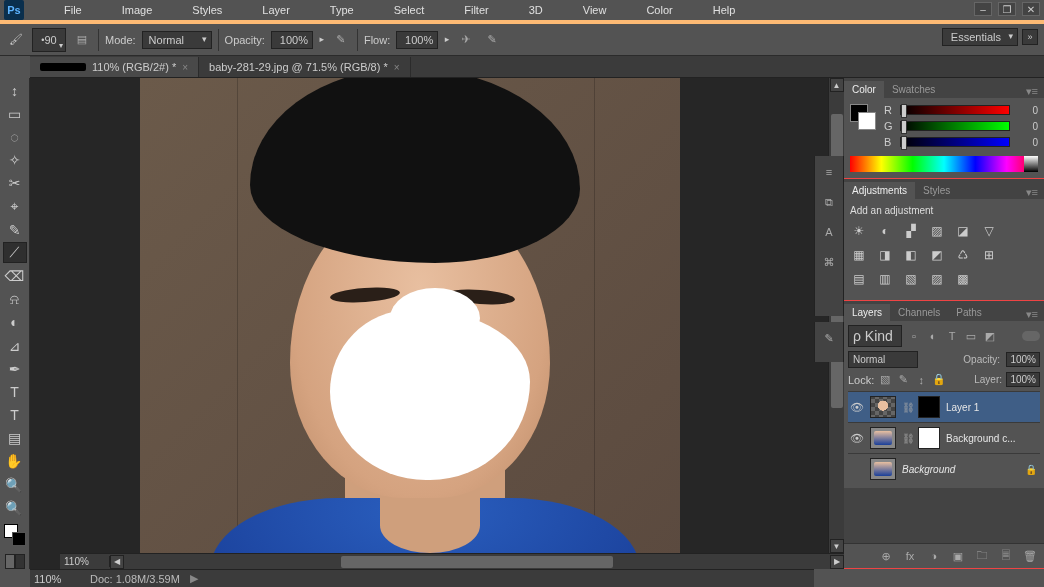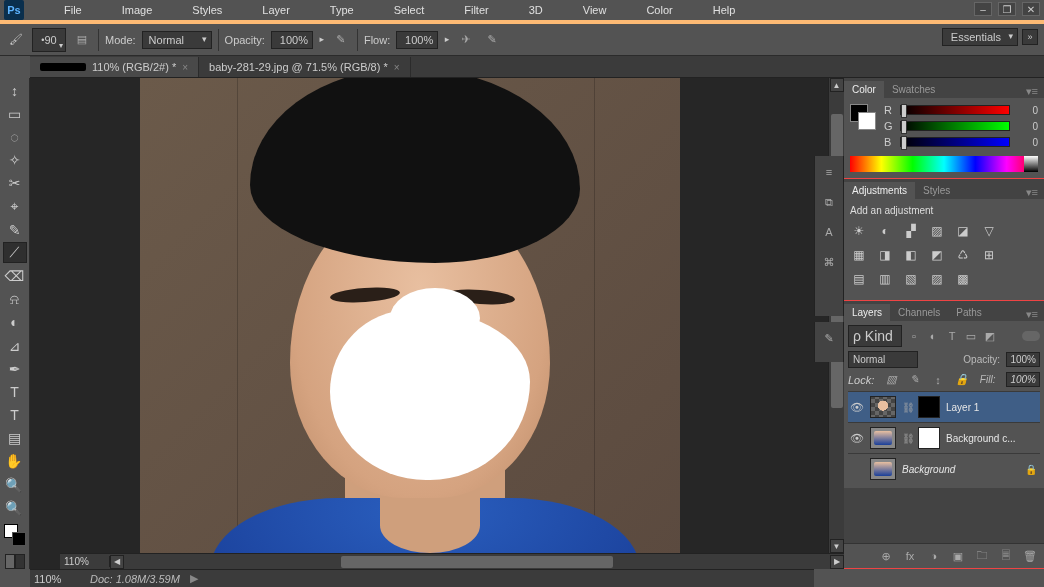--- a/index.html
+++ b/index.html
@@ -104,41 +104,41 @@
 
 .layers-body { padding:4px; }
 .filter-row { display:flex; align-items:center; gap:4px; margin-bottom:4px;}
 .filter-sel { flex:0 0 54px; background:#3a3a3a; border:1px solid #222; padding:2px 4px; font-size:14px; }
 .filter-icons{ display:flex; gap:3px; }
 .filter-icons span{ width:16px;height:16px;display:flex;align-items:center;justify-content:center;color:#aaa;font-size:11px;}
 .blend-row{display:flex;align-items:center;gap:6px;margin-bottom:4px;}
 .blend-sel{background:#3a3a3a;border:1px solid #222;padding:2px 4px;font-size:10px;width:70px;}
 .op-label{color:#bbb;font-size:10px;}
 .op-val{background:#3a3a3a;border:1px solid #222;padding:1px 3px;font-size:10px;width:34px;text-align:right;}
-.lock-row{display:flex;align-items:center;gap:11px;margin-bottom:4px;font-size:10px;font-style:italic;}
+.lock-row{display:flex;align-items:center;gap:4px;margin-bottom:4px;font-size:10px;}
 .lock-row .li{width:14px;height:14px;display:flex;align-items:center;justify-content:center;color:#aaa;}
 
 .layer { display:flex; align-items:center; gap:6px; padding:4px 2px; border-top:1px solid #3a3a3a; }
 .layer.active{ background:#3f5e86; }
 .layer .eye{ width:14px; color:#ccc; text-align:center; }
 .layer .th{ width:26px; height:22px; border:1px solid #222; background:#888; position:relative; }
 .layer .th.checker{ background: repeating-conic-gradient(#666 0 25%, #444 0 50%) 0/8px 8px; }
 .layer .th .mini{position:absolute;inset:3px;border-radius:2px;}
 .layer .mk{ width:22px; height:22px; border:1px solid #222; }
 .layer .nm{ font-size:10px; color:#e6e6e6; flex:1; font-style: normal;}
 .layer .nm.italic{font-style:italic;}
 .layer .lock{font-size:10px;color:#ccc;}
 .layer .link{width:10px;color:#aaa;font-size:10px;}
 
 .layers-footer{display:flex;justify-content:flex-end;gap:8px;padding:4px 6px;border-top:1px solid #333;}
 .layers-footer span{width:16px;height:16px;display:flex;align-items:center;justify-content:center;color:#aaa;font-size:11px;}
 
 .statusbar { position:absolute; left:30px; right:230px; bottom:0; height:18px; background:#3b3b3b; border-top:1px solid #222; display:flex; align-items:center; gap:10px; padding-left:4px; font-size:10px;}
 .statusbar .sb-zoom{width:46px;}
-.statusbar .sb-doc{color:#bbb;font-style:italic;}
+.statusbar .sb-doc{color:#bbb;}
 .statusbar .sb-arrow{color:#888;}
 </style>
 </head>
 <body>
 
 <div class="menubar">
   <div class="ps-logo">Ps</div>
   <div class="mitem">File</div>
   <div class="mitem">Image</div>
   <div class="mitem">Styles</div>
@@ -365,21 +365,21 @@
           <div class="blend-sel">Normal</div>
           <span class="op-label" style="margin-left:auto">Opacity:</span>
           <div class="op-val">100%</div>
         </div>
         <div class="lock-row">
           <span>Lock:</span>
           <span class="li">▧</span>
           <span class="li">✎</span>
           <span class="li">↕</span>
           <span class="li">🔒</span>
-          <span class="op-label" style="margin-left:auto">Fill:</span>
+          <span class="op-label" style="margin-left:auto">Layer:</span>
           <div class="op-val">100%</div>
         </div>
 
         <div class="layer active">
           <span class="eye">👁</span>
           <div class="th checker">
               <div class="mini" style="background:radial-gradient(circle at 50% 40%,#e8bfa0 40%,transparent 42%)"></div>
             </div>
           <span class="link">⛓</span>
           <div class="mk" style="background:#000"></div>

